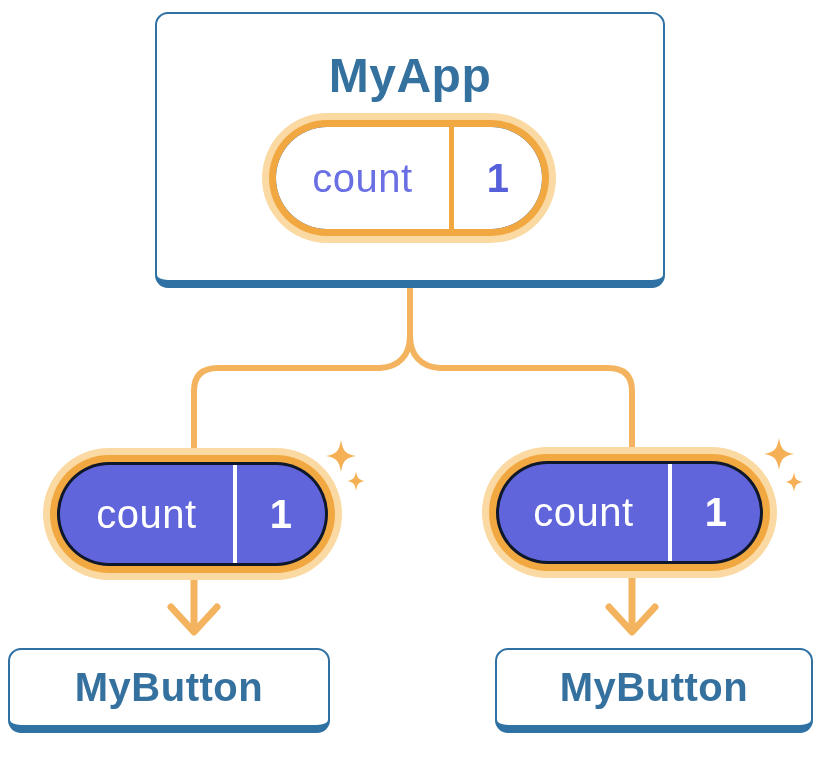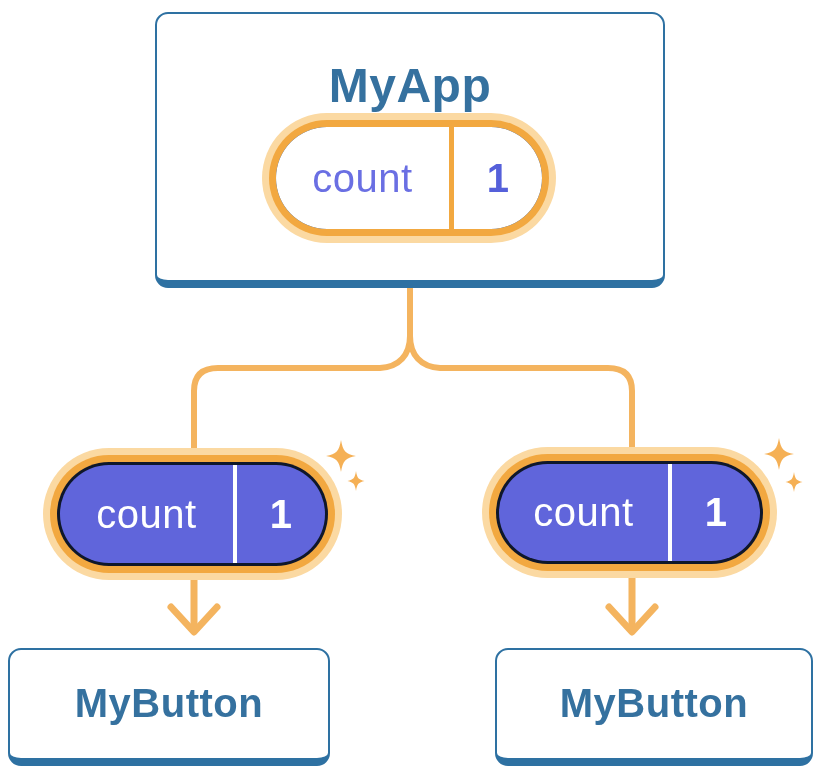--- a/index.html
+++ b/index.html
@@ -19,26 +19,26 @@
   .drop{fill:none;stroke:var(--c-connector);stroke-width:7;stroke-linecap:round;}
   .chev{fill:none;stroke:var(--c-connector);stroke-width:7;stroke-linecap:round;stroke-linejoin:round;}
   .sparkle{fill:var(--c-sparkle);stroke:none;}
 
   .card{
     position:absolute;box-sizing:border-box;background:var(--c-card_bg);
     border:2.5px solid var(--c-card_border);border-bottom-width:8px;
     border-radius:13px;z-index:1;display:flex;align-items:center;justify-content:center;
   }
   .card-root{left:155px;top:12px;width:510px;height:276px;align-items:flex-start;}
-  .card-root .title{margin-top:44px;}
+  .card-root .title{margin-top:34px;}
   .title{
     color:var(--c-heading_text);font-weight:bold;font-size:48px;line-height:1.15;
     letter-spacing:.5px;
   }
-  .card-leaf{width:322px;height:118px;}
+  .card-leaf{width:322px;height:85px;}
   .card-leaf .title{font-size:40px;padding-bottom:2px;}
   .card-leaf-left{left:8px;top:648px;}
   .card-leaf-right{left:495px;top:648px;width:318px;}
 
   .pill{
     position:absolute;box-sizing:border-box;background:var(--c-pill_halo);
     border-radius:999px;padding:7px;z-index:2;
   }
   .pill-ring{background:var(--c-pill_ring);border-radius:999px;height:100%;box-sizing:border-box;padding:7px;}
   .pill-body{

